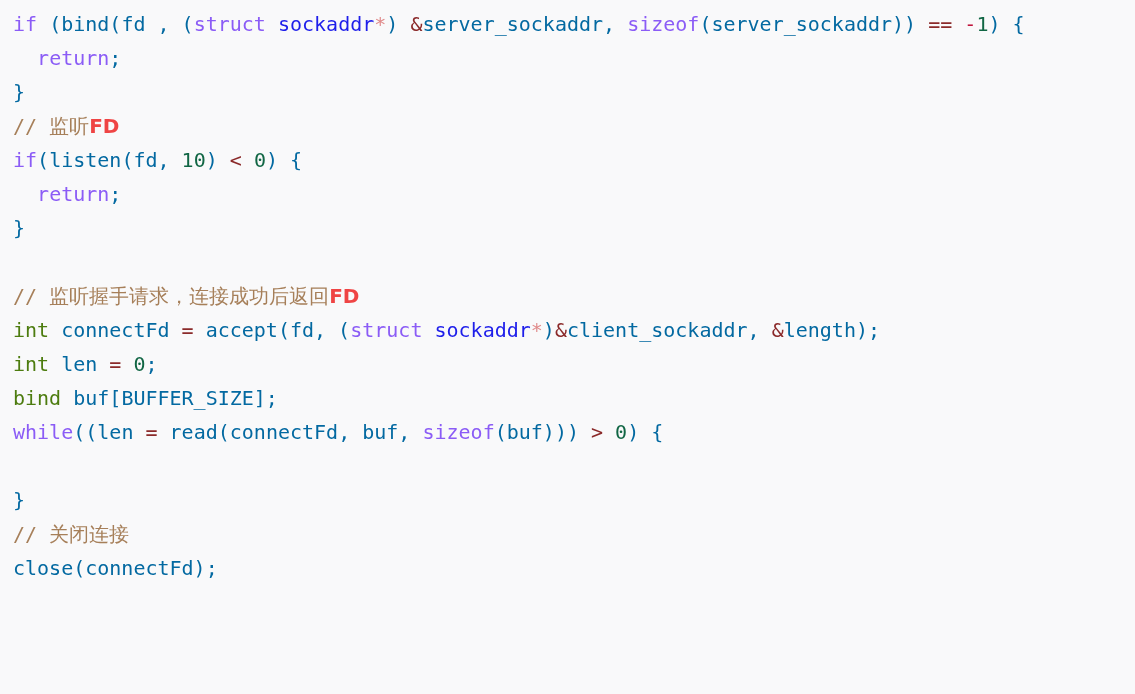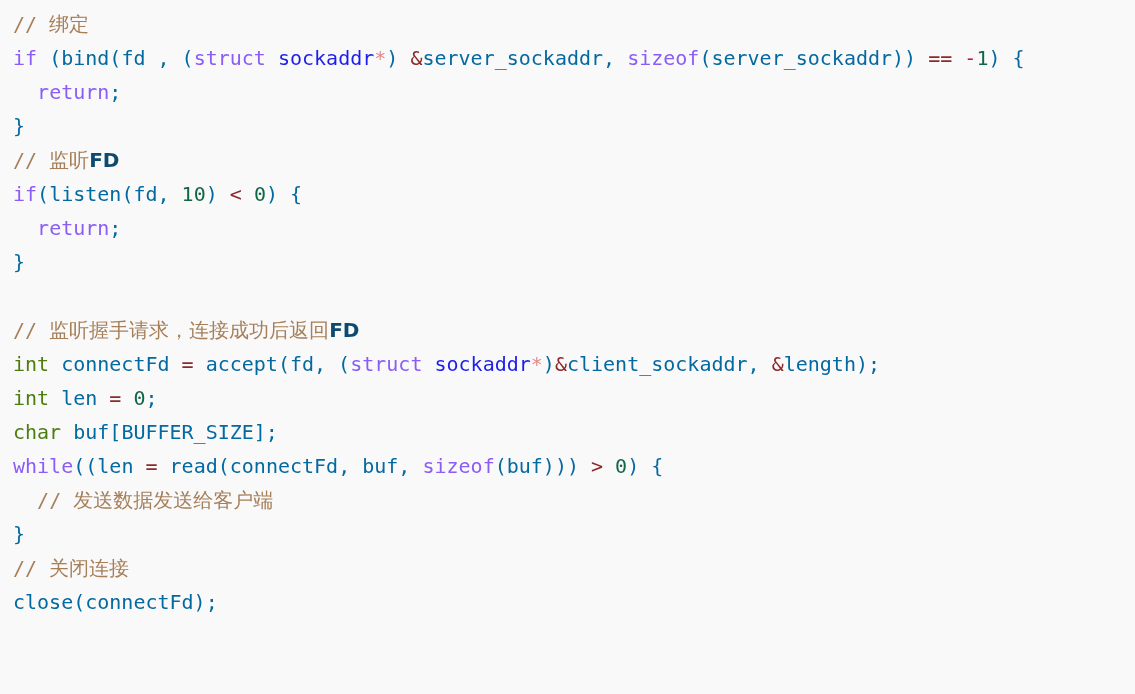--- a/index.html
+++ b/index.html
@@ -12,45 +12,44 @@
     width: 1135px; height: 694px;
     background: #f9f9fa;
     padding: 7px 0 0 13px;
     box-sizing: border-box;
     font-family: "DejaVu Sans Mono", "Liberation Mono", monospace;
     font-size: 20px;
     color: #1c1c24;
   }
   .line { height: 34px; line-height: 34px; white-space: pre; }
   .t-comment { color: #a67f59; }
-  .t-comment-hl { color: #0c4a6e; font-weight: bold; font-family: "DejaVu Sans", sans-serif; }
+  .t-comment-hl { color: #ef4444; font-weight: bold; font-family: "DejaVu Sans", sans-serif; }
   .t-keyword { color: #8b5cf6; }
   .t-type { color: #4d7c0f; }
   .t-struct-type { color: #1e1eea; text-align: right; }
   .t-op { color: #8b2a2a; }
   .t-number { color: #116644; }
   .t-neg { color: #c0143c; }
   .t-plain { color: #0369a1; }
   .t-star { color: #e08a8a; }
 </style>
 </head>
 <body>
 
 <div class="code-block" id="code-block">
-    <div class="line"><span class="t-comment">// 绑定</span></div>
     <div class="line"><span class="t-keyword">if</span><span class="t-plain"> (bind(fd , (</span><span class="t-keyword">struct</span><span class="t-plain"> </span><span class="t-struct-type">sockaddr</span><span class="t-star">*</span><span class="t-plain">) </span><span class="t-op">&amp;</span><span class="t-plain">server_sockaddr, </span><span class="t-keyword">sizeof</span><span class="t-plain">(server_sockaddr)) </span><span class="t-op">==</span><span class="t-plain"> </span><span class="t-neg">-</span><span class="t-number">1</span><span class="t-plain">) {</span></div>
     <div class="line"><span class="t-plain">  </span><span class="t-keyword">return</span><span class="t-plain">;</span></div>
     <div class="line"><span class="t-plain">}</span></div>
     <div class="line"><span class="t-comment">// 监听</span><span class="t-comment-hl">FD</span></div>
     <div class="line"><span class="t-keyword">if</span><span class="t-plain">(listen(fd, </span><span class="t-number">10</span><span class="t-plain">) </span><span class="t-op">&lt;</span><span class="t-plain"> </span><span class="t-number">0</span><span class="t-plain">) {</span></div>
     <div class="line"><span class="t-plain">  </span><span class="t-keyword">return</span><span class="t-plain">;</span></div>
     <div class="line"><span class="t-plain">}</span></div>
     <div class="line"><span class="t-plain"></span></div>
     <div class="line"><span class="t-comment">// 监听握手请求，连接成功后返回</span><span class="t-comment-hl">FD</span></div>
     <div class="line"><span class="t-type">int</span><span class="t-plain"> connectFd </span><span class="t-op">=</span><span class="t-plain"> accept(fd, (</span><span class="t-keyword">struct</span><span class="t-plain"> </span><span class="t-struct-type">sockaddr</span><span class="t-star">*</span><span class="t-plain">)</span><span class="t-op">&amp;</span><span class="t-plain">client_sockaddr, </span><span class="t-op">&amp;</span><span class="t-plain">length);</span></div>
     <div class="line"><span class="t-type">int</span><span class="t-plain"> len </span><span class="t-op">=</span><span class="t-plain"> </span><span class="t-number">0</span><span class="t-plain">;</span></div>
-    <div class="line"><span class="t-type">char</span><span class="t-plain"> buf[BUFFER_SIZE];</span></div>
+    <div class="line"><span class="t-type">bind</span><span class="t-plain"> buf[BUFFER_SIZE];</span></div>
     <div class="line"><span class="t-keyword">while</span><span class="t-plain">((len </span><span class="t-op">=</span><span class="t-plain"> read(connectFd, buf, </span><span class="t-keyword">sizeof</span><span class="t-plain">(buf))) </span><span class="t-op">&gt;</span><span class="t-plain"> </span><span class="t-number">0</span><span class="t-plain">) {</span></div>
-    <div class="line"><span class="t-plain">  </span><span class="t-comment">// 发送数据发送给客户端</span></div>
+    <div class="line"><span class="t-plain">  </span></div>
     <div class="line"><span class="t-plain">}</span></div>
     <div class="line"><span class="t-comment">// 关闭连接</span></div>
     <div class="line"><span class="t-plain">close(connectFd);</span></div>
   </div>
 
 </body></html>

